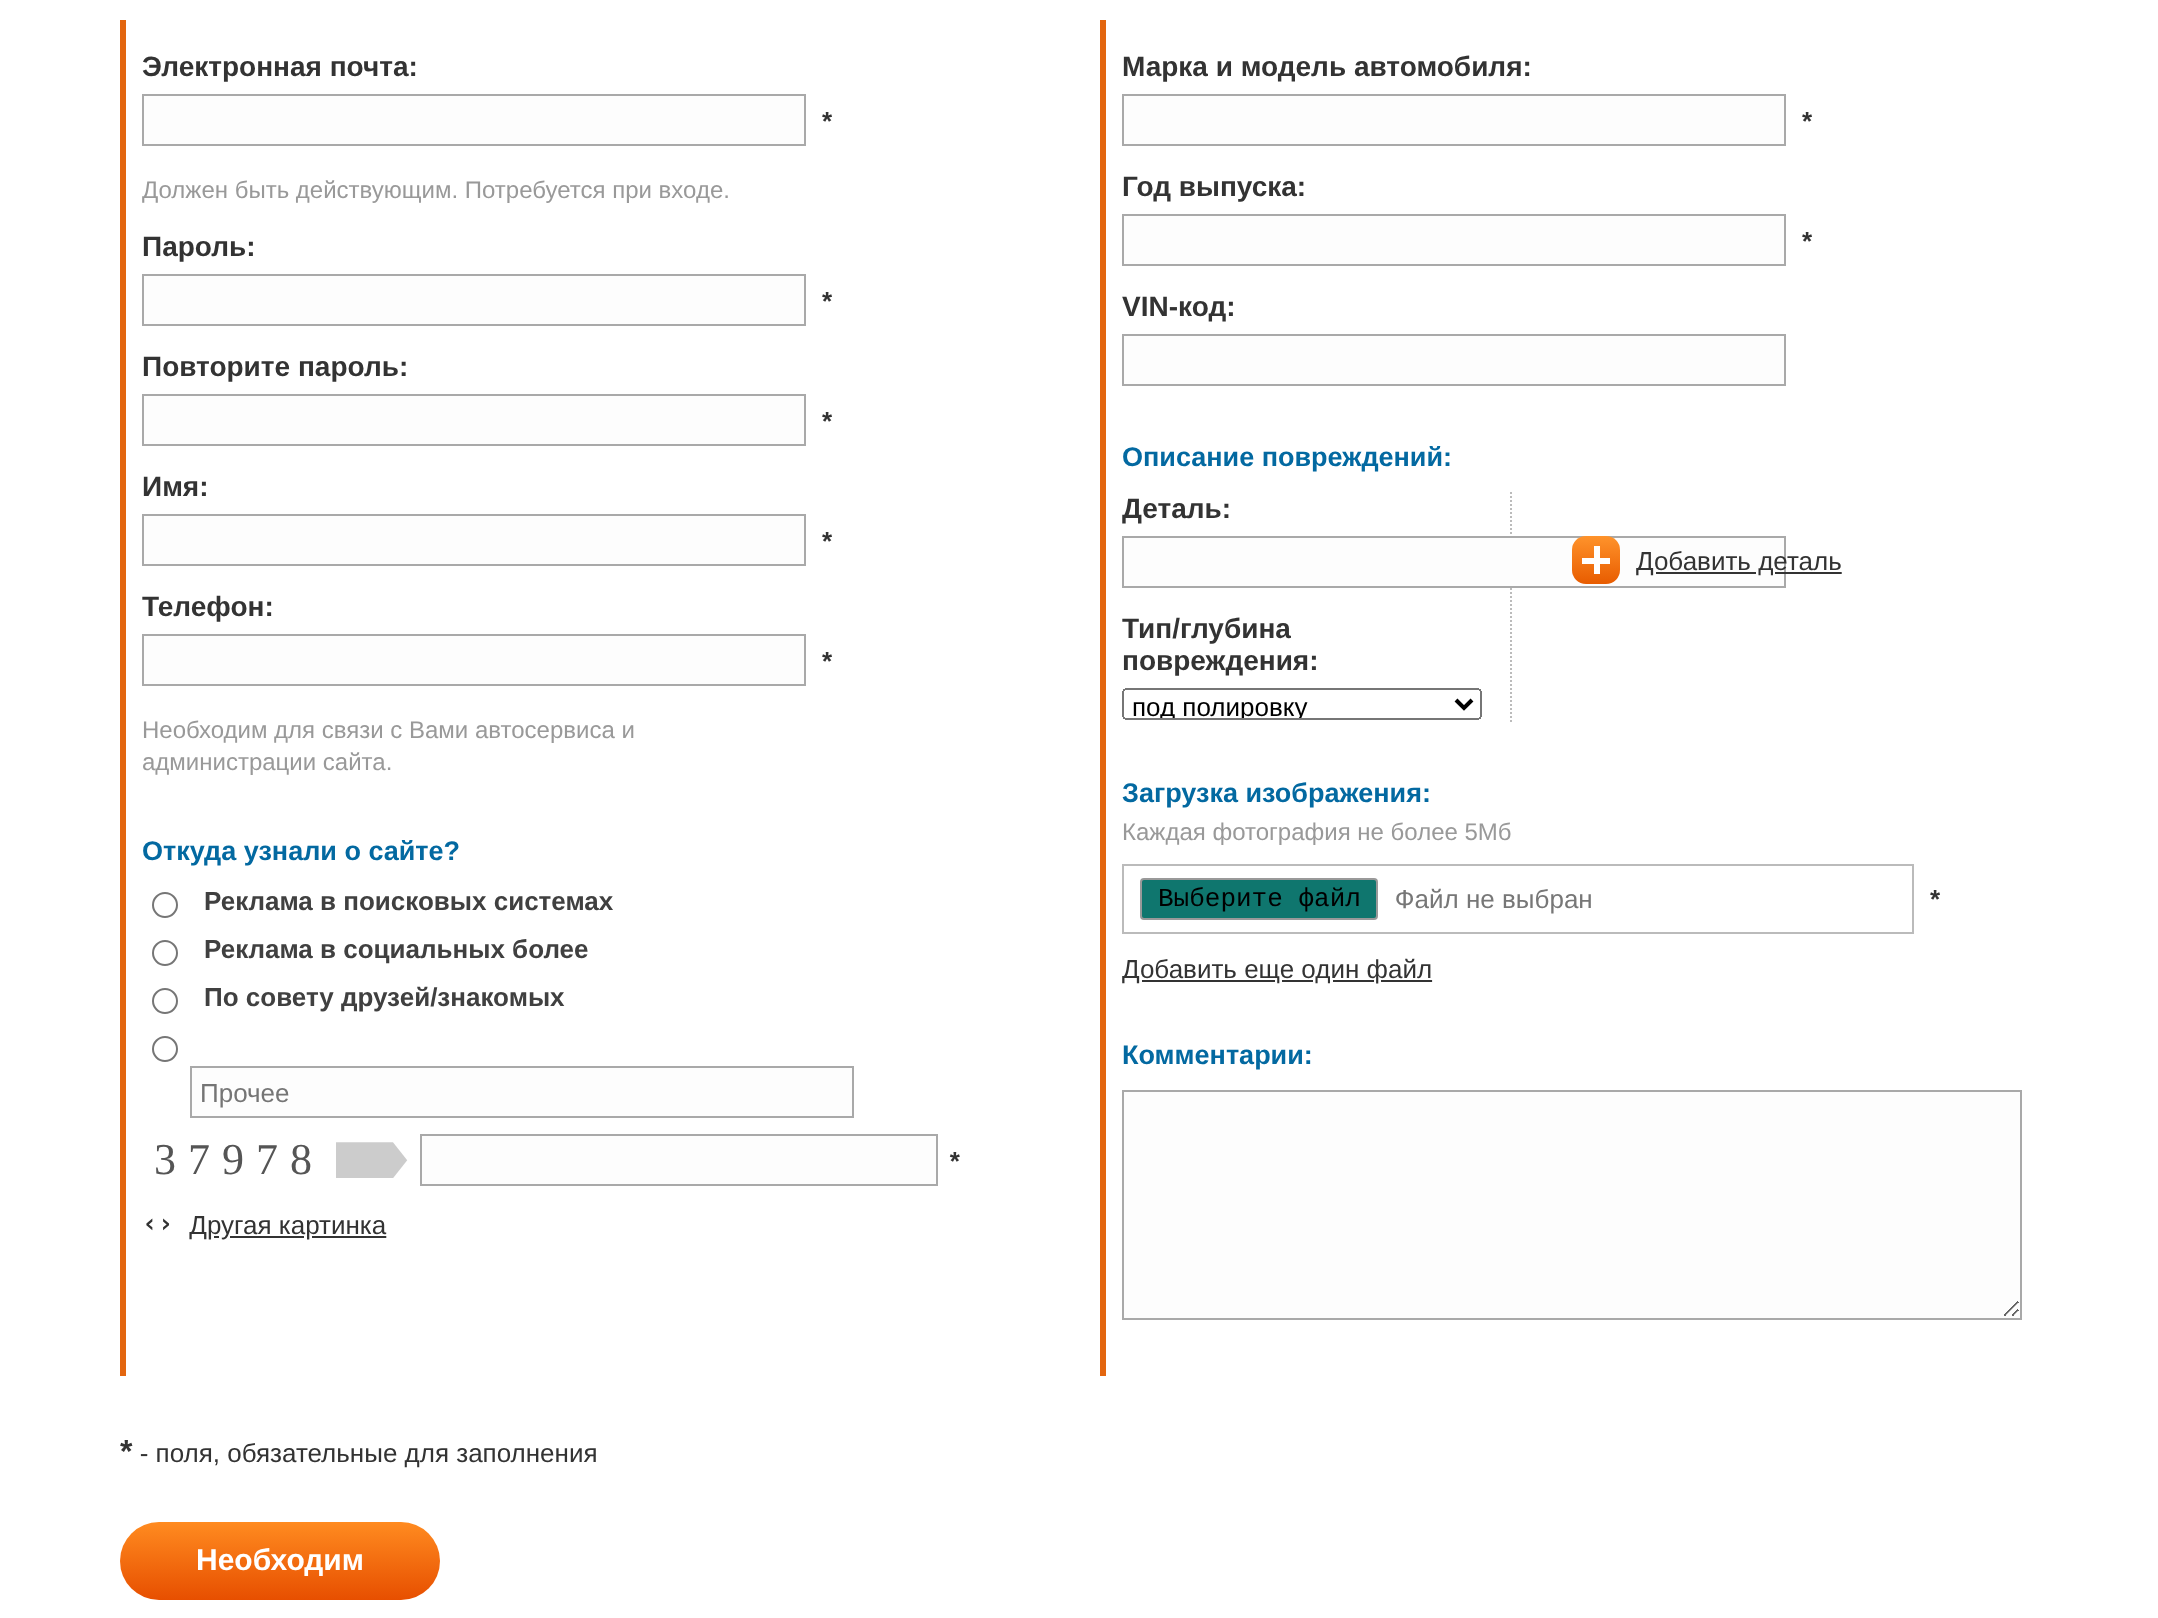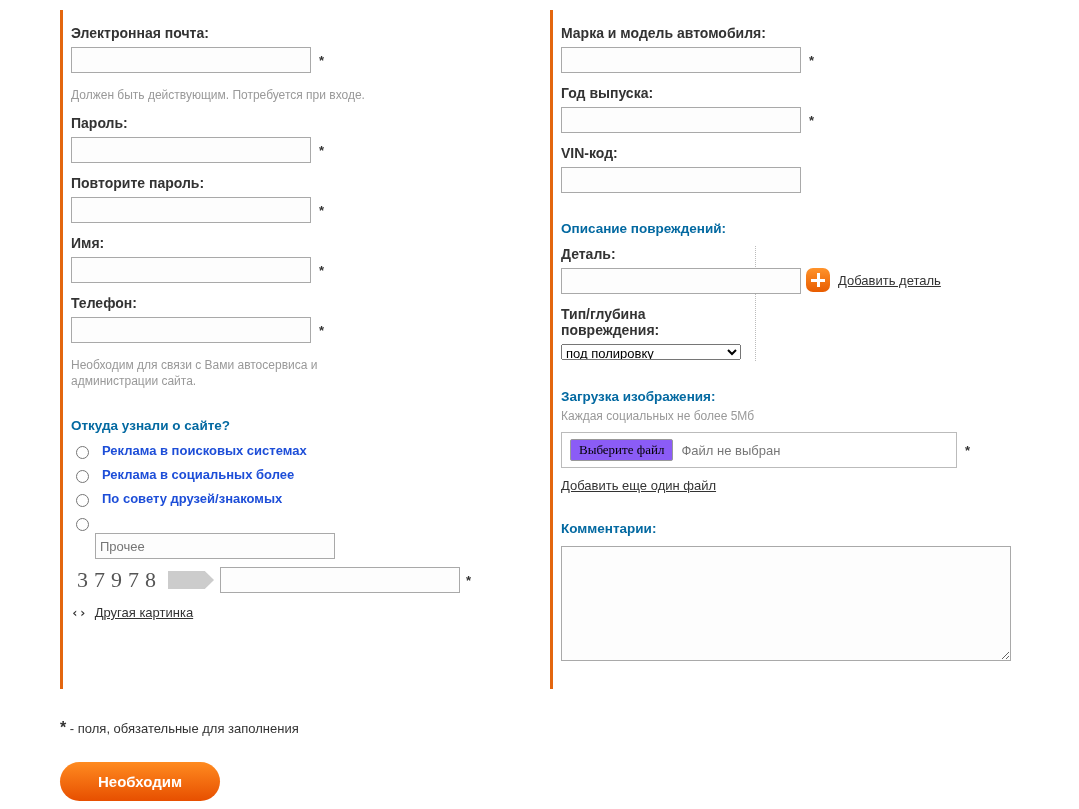--- a/index.html
+++ b/index.html
@@ -28,21 +28,21 @@
       margin-bottom: 6px;
       margin-top: 12px;
       font-size: 14px;
     }
     .input-row {
       display: flex;
       align-items: center;
       gap: 8px;
     }
     input[type=text], input[type=password] {
-      width: 240px;
+      width: 332px;
       height: 26px;
       border: 1px solid #a9a9a9;
       background: #fdfdfd;
       padding: 0 4px;
       font-family: inherit;
       font-size: 13px;
     }
     .req {
       font-weight: bold;
       color: #333;
@@ -62,21 +62,21 @@
       font-size: 13.5px;
     }
     .radio-row {
       display: flex;
       align-items: center;
       gap: 10px;
       margin: 4px 0 8px 0;
     }
     .radio-row label {
       font-weight: bold;
-      color: #1d4ed8;
+      color: #404040;
     }
     .radio-other {
       width: 290px;
       height: 26px;
       border: 1px solid #a9a9a9;
       font-family: inherit;
       font-size: 13px;
       padding: 0 6px;
       margin-left: 24px;
     }
@@ -121,21 +121,21 @@
       font-size: 13px;
     }
     select {
       width: 180px;
       height: 16px;
       font-family: inherit;
       font-size: 13px;
     }
     .detail-col {
       display: flex;
-      gap: 50px;
+      gap: 30px;
     }
     .detail-left {
       width: 195px;
       border-right: 1px dotted #bbb;
       padding-right: 14px;
     }
     .detail-right {
       flex: 1;
       display: flex;
       align-items: flex-start;
@@ -168,24 +168,24 @@
     .file-box {
       border: 1px solid #bbb;
       display: inline-flex;
       align-items: center;
       gap: 8px;
       padding: 6px 8px;
       width: 415px;
     }
     .file-btn {
       border: 1px solid #999;
-      background: #8b5cf6;
+      background: #0f766e;
       padding: 2px 8px;
       border-radius: 2px;
-      font-family: Liberation Serif, serif;
+      font-family: Liberation Mono, monospace;
       font-size: 13px;
     }
     .file-none {
       color: #777;
     }
     textarea {
       width: 450px;
       height: 115px;
       border: 1px solid #a9a9a9;
       background: #fdfdfd;
@@ -316,21 +316,21 @@
       </div>
       <div class="detail-right">
         <div class="add-detail">
           <div class="plus-icon"></div>
           <a href="#" class="link">Добавить деталь</a>
         </div>
       </div>
     </div>
 
     <div class="section-title">Загрузка изображения:</div>
-    <div class="hint" style="margin-top:-6px">Каждая социальных не более 5Мб</div>
+    <div class="hint" style="margin-top:-6px">Каждая фотография не более 5Мб</div>
 
     <div class="file-row">
       <div class="file-box">
         <button type="button" class="file-btn">Выберите файл</button>
         <span class="file-none">Файл не выбран</span>
       </div>
       <span class="req">*</span>
     </div>
 
     <div style="margin-top:10px">

